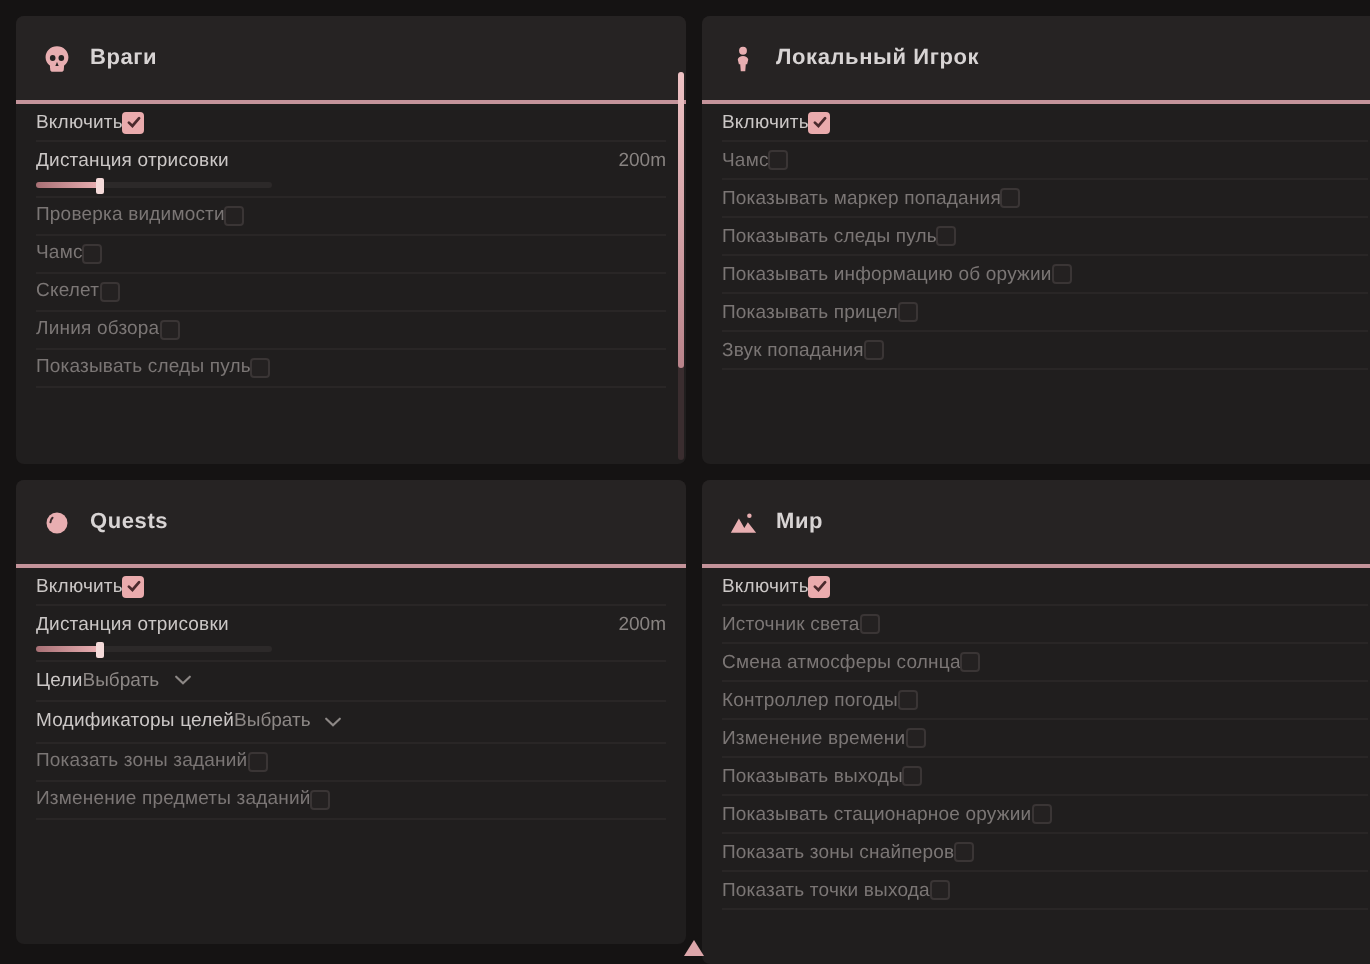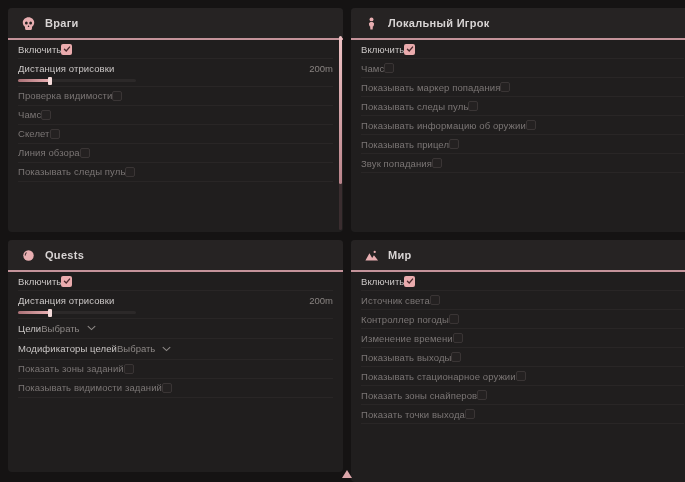--- a/index.html
+++ b/index.html
@@ -5,21 +5,21 @@
   *{margin:0;padding:0;box-sizing:border-box}
   html,body{background:#151313}
   body{width:685px;height:482px;overflow:hidden}
   .stage{position:relative;width:685px;height:482px;background:#151313;overflow:hidden;
          font-family:"Liberation Sans",sans-serif;-webkit-font-smoothing:antialiased}
   .panel{position:absolute;background:#201e1e;border-radius:4px;overflow:hidden}
   .p0{left:8px;top:8px;width:335px;height:224px}
   .p1{left:351px;top:8px;width:343px;height:224px}
   .p2{left:8px;top:240px;width:335px;height:232px}
   .p3{left:351px;top:240px;width:343px;height:242px}
-  .panel-header{display:flex;align-items:center;gap:9px;height:32px;padding:0 13px;
+  .panel-header{display:flex;align-items:center;gap:9px;height:44px;padding:0 13px;
                 background:#262323;border-bottom:2px solid #c4939a}
   .panel-title{font-size:11px;font-weight:700;color:#d8d4d4;letter-spacing:.3px}
   .icon{width:15px;height:15px;display:block;flex:0 0 auto}
   .icon svg{display:block}
   .panel-body{padding:0 10px}
   .row{display:flex;align-items:center;height:19px;
        border-bottom:1px solid #292626}
   .row.dropdown{height:20.5px}
   .row.slider{display:block;height:27.5px;padding-top:3px}
   .lbl{font-size:9.5px;color:#7b7675;letter-spacing:.1px;white-space:nowrap}
@@ -195,21 +195,21 @@
                 <path d="M1.2 1.2 5 4.8 8.8 1.2" stroke="#8d8886" stroke-width="1.2" fill="none" stroke-linecap="round"></path>
               </svg>
             </span>
           </span>
         </div>
         <div class="row toggle">
           <span class="lbl">Показать зоны заданий</span>
           <span class="cb"></span>
         </div>
         <div class="row toggle">
-          <span class="lbl">Показывать видимости заданий</span>
+          <span class="lbl">Изменение предметы заданий</span>
           <span class="cb"></span>
         </div>
       </div>
     </section>
   <section class="panel p3">
       <header class="panel-header">
         <span class="icon">
           <svg viewBox="0 0 16 16" width="15" height="15">
             <path fill="#e8aeb1" d="M1.5 13.2 5.8 5.6l2.9 5 1.9-3 4.4 5.6z"></path>
             <circle cx="11.4" cy="4.2" r="1.2" fill="#e8aeb1"></circle>
@@ -221,20 +221,24 @@
         <div class="row toggle bright">
           <span class="lbl">Включить</span>
           <span class="cb on">
             <svg viewBox="0 0 10 10" width="8" height="8">
               <path d="M1.8 5.4 4 7.5 8.2 2.6" stroke="#4a2a2d" stroke-width="1.7" fill="none" stroke-linecap="round"></path>
             </svg>
           </span>
         </div>
         <div class="row toggle">
           <span class="lbl">Источник света</span>
+          <span class="cb"></span>
+        </div>
+        <div class="row toggle">
+          <span class="lbl">Смена атмосферы солнца</span>
           <span class="cb"></span>
         </div>
         <div class="row toggle">
           <span class="lbl">Контроллер погоды</span>
           <span class="cb"></span>
         </div>
         <div class="row toggle">
           <span class="lbl">Изменение времени</span>
           <span class="cb"></span>
         </div>

